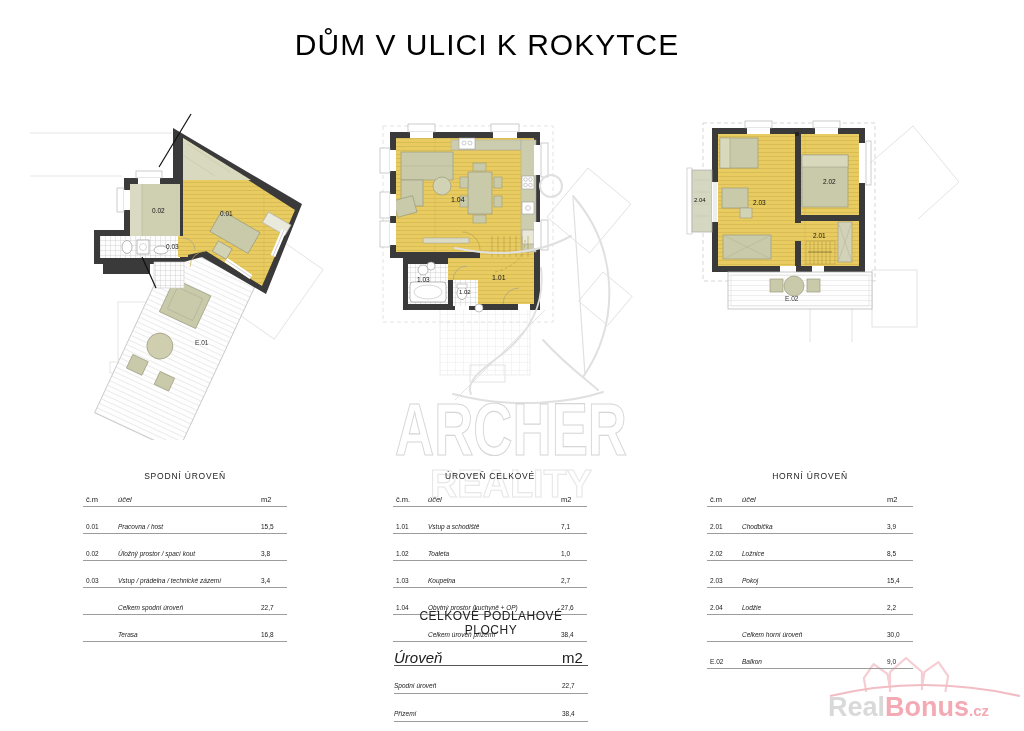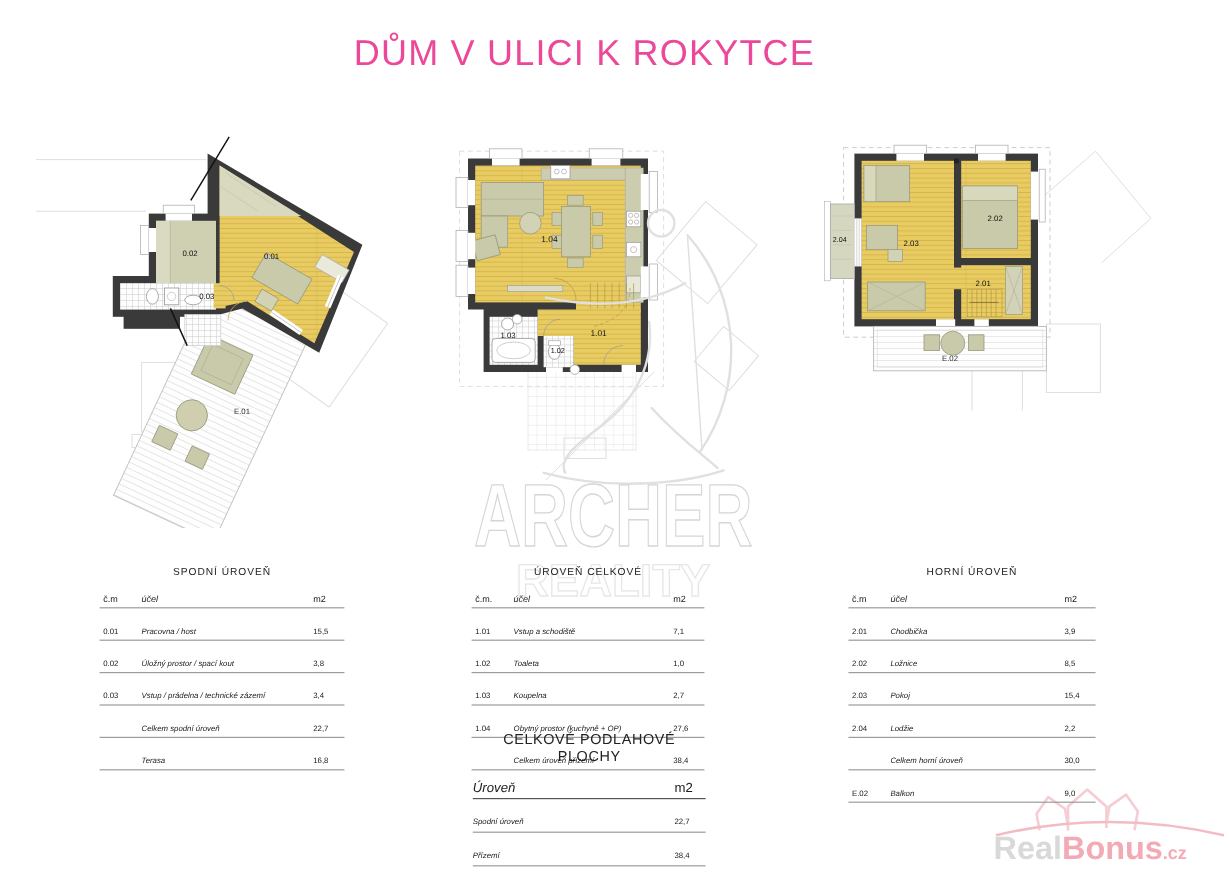--- a/index.html
+++ b/index.html
@@ -1,34 +1,34 @@
 <!DOCTYPE html>
 <html><head>
 <meta charset="utf-8">
 <style>
   html,body{margin:0;padding:0;background:#fff;}
   .page{position:relative;width:1024px;height:731px;background:#fff;overflow:hidden;
         font-family:"Liberation Sans",sans-serif;color:#1a1a1a;}
   
   .main-title{position:absolute;left:187px;top:26px;width:600px;text-align:center;
-        font-size:30px;line-height:37px;letter-spacing:1px;color:#ec4899;z-index:3;}
+        font-size:30px;line-height:37px;letter-spacing:1px;color:#000000;z-index:3;}
   
   .plan{position:absolute;z-index:1;}
   
   .wm{position:absolute;left:393px;top:172px;z-index:2;pointer-events:none;}
   
   .tbl{position:absolute;z-index:3;font-size:6.5px;}
   .tbl-title{text-align:center;font-size:8.5px;letter-spacing:0.8px;color:#222;margin-bottom:5px;}
   .r{display:flex;align-items:center;height:14px;border-bottom:1px solid #9c9c9c;margin-top:12px;}
   .r.head{height:13px;font-size:7.5px;}
   .c1{width:32px;padding-left:3px;}
   .c2{flex:1;font-style:italic;}
   .c3{width:26px;}
   .tbl-total .tbl-title{font-size:12px;letter-spacing:0.5px;margin-bottom:6px;}
-  .tbl-total .r.head{height:16px;font-size:11px;border-bottom:1.5px solid #555;}
+  .tbl-total .r.head{height:16px;font-size:15px;border-bottom:1.5px solid #555;}
   .tbl-total .r{height:15px;}
   
   .logo{position:absolute;left:828px;top:648px;z-index:1;}
   svg text{font-family:"Liberation Sans",sans-serif;}
 </style>
 </head>
 <body>
 
 <div class="page">
 

